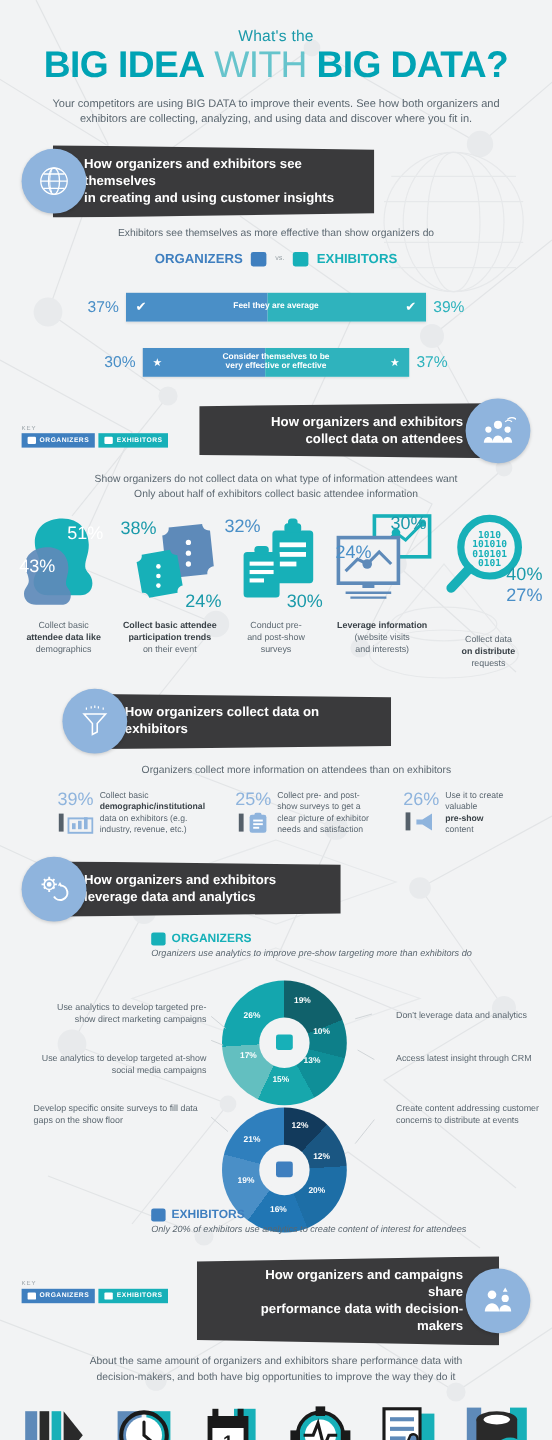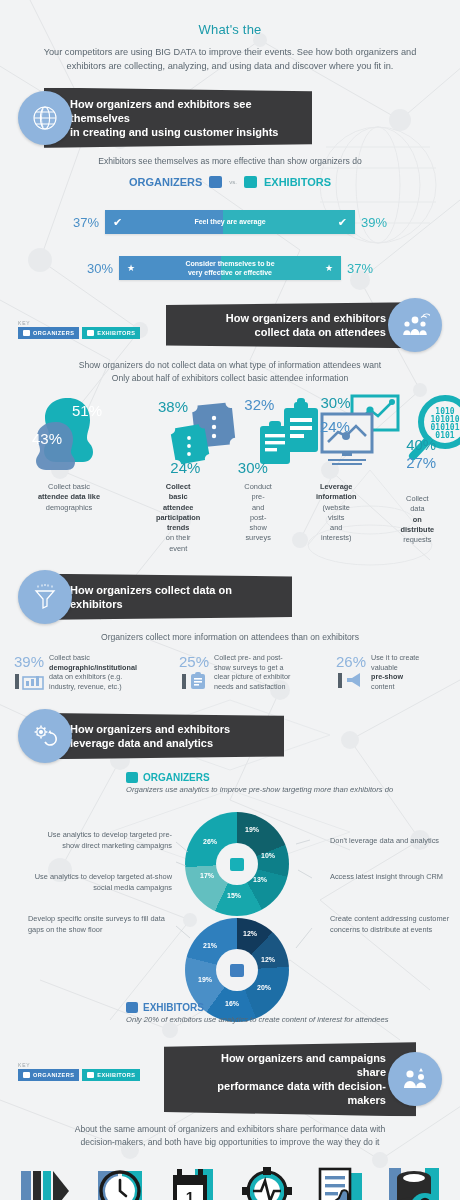--- a/index.html
+++ b/index.html
@@ -60,21 +60,21 @@
   .barline .pct.r { text-align:left; color:#2fb3bd; }
   .bar { display:flex; height:24px; align-items:stretch; box-shadow:0 1px 2px rgba(0,0,0,.10); }
   .bar .lh { background:#4a8fc7; display:flex; align-items:center; padding-left:8px; }
   .bar .rh { background:#2fb3bd; display:flex; align-items:center; justify-content:flex-end; padding-right:8px; }
   .bar .mid { position:absolute; left:0; right:0; text-align:center; color:#fff;
               font-size:7px; font-weight:bold; line-height:1.2; pointer-events:none; }
   .barinner { position:relative; display:flex; }
   .glyph { color:#fff; font-size:11px; }
 
   
-  .iconrow { display:flex; justify-content:space-between; padding:0 26px; margin-top:8px;gap:44px; }
+  .iconrow { display:flex; justify-content:space-between; padding:0 10px; margin-top:8px; }
   .icell { width:86px; text-align:center; }
   .ivis { height:86px; position:relative; }
   .ilabel { font-size:7.4px; line-height:1.38; margin-top:4px; color:#5b6770; }
   .ilabel b { color:#3a4248; }
   .p-big { font-size:15px; font-weight:500; position:absolute; }
   .p-t { color:#1b9aaa; } .p-tw { color:#ffffff; } .p-b { color:#4a8fc7; } .p-bw { color:#fff; }
 
   
   .exrow { display:flex; justify-content:space-between; padding:0 14px; margin-top:10px; }
   .excell { display:flex; gap:5px; width:148px; }
@@ -153,20 +153,23 @@
   <g stroke="#e6e8ea" stroke-width="1" fill="none" opacity=".9">
     <path d="M230 700 L330 735 L230 770 L130 735 Z"></path>
     <path d="M230 790 L350 832 L230 874 L110 832 Z"></path>
   </g>
 </svg>
 
 <div class="wrap">
 
   <div class="hdr">
     <div class="sub1">What's the</div>
+    <div class="big">
+      <span class="b">BIG IDEA</span><span class="t"> WITH </span><span class="b">BIG DATA?</span>
+    </div>
     <div class="lede">Your competitors are using BIG DATA to improve their events. See how both organizers and exhibitors are collecting, analyzing, and using data and discover where you fit in.</div>
   </div>
 
   <div class="sec">
     <div class="banner-row" style="padding-left:18px;">
       <div class="circ">
         <svg width="30" height="30" viewBox="0 0 30 30" fill="none" stroke="#fff" stroke-width="1.1">
           <circle cx="15" cy="15" r="11"></circle>
             <ellipse cx="15" cy="15" rx="4.6" ry="11"></ellipse>
           <path d="M4 15h22M6.2 9h17.6M6.2 21h17.6"></path>
@@ -351,21 +354,21 @@
             <text x="44" y="46" font-size="8" fill="#17b0b8" text-anchor="middle" font-family="monospace" font-weight="bold">0101</text>
           </svg>
           <span class="p-big p-t" style="right:-2px; top:44px;">40%</span>
           <span class="p-big p-b" style="right:-2px; top:62px;">27%</span>
         </div>
         <div class="ilabel" style="margin-top:16px;text-align:center;">Collect data<br><b>on distribute</b><br>requests</div>
       </div>
     </div>
   </div>
 
-  <div class="sec" style="margin-top:16px;">
+  <div class="sec" style="margin-top:16px;padding-left:34px;">
     <div class="banner-row" style="padding-left:18px;">
       <div class="circ">
         <svg width="30" height="30" viewBox="0 0 30 30" fill="none" stroke="#fff" stroke-width="1.3">
           <path d="M6 9h18l-7 8v7l-4 2v-9z"></path>
           <g stroke-width="1">
               <path d="M8 5.5v-2M12 4.5v-2M15 4v-2M18 4.5v-2M22 5.5v-2"></path>
             </g>
         </svg>
       </div>
       <div class="blk skewL" style="width:248px;">

